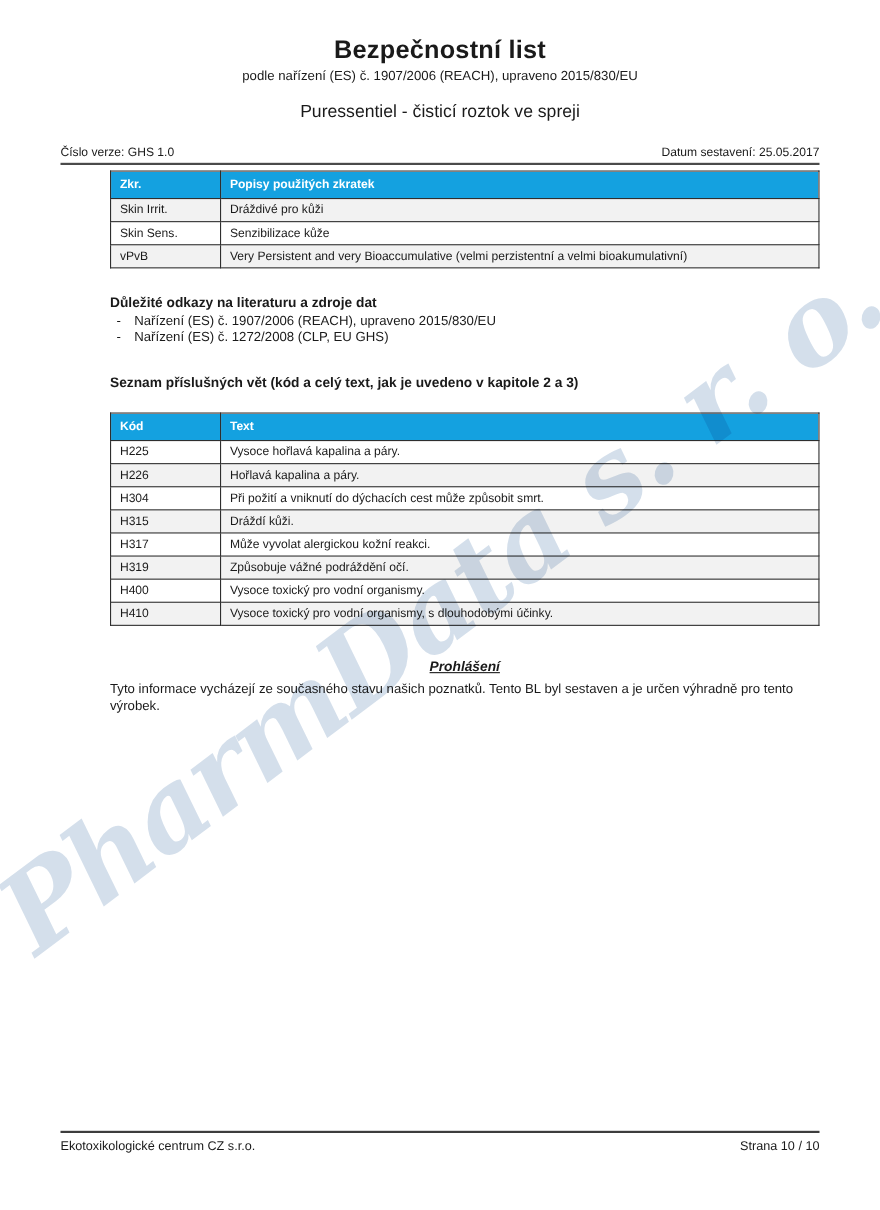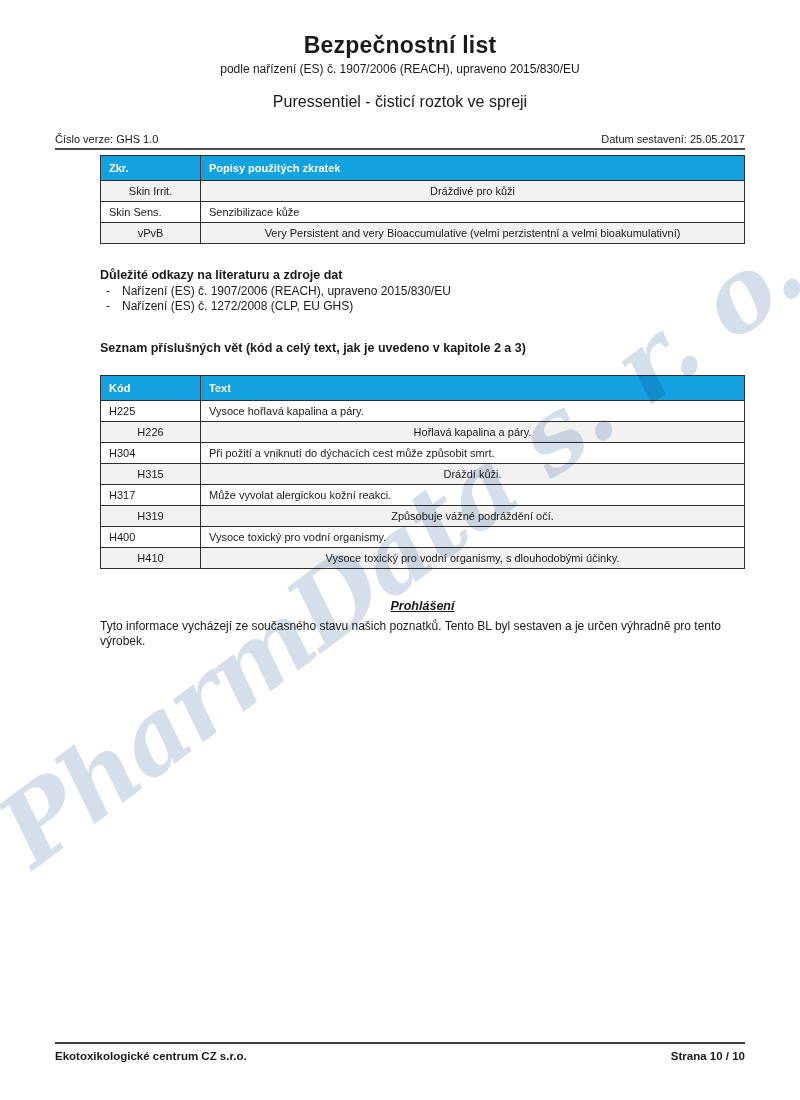--- a/index.html
+++ b/index.html
@@ -35,37 +35,37 @@
 
   table.data-table { width:100%; border-collapse:collapse; table-layout:fixed; }
   table.data-table th, table.data-table td {
     border:1px solid #2e2e2e; font-size:11px; text-align:left;
     padding:4px 8px; vertical-align:middle; overflow:hidden; white-space:nowrap;
   }
   table.data-table th {
     background:#14A1E0; color:#ffffff; font-weight:bold; padding:6px 8px;
   }
   table.data-table .col1 { width:100px; }
-  table.data-table tr.alt td { background:#f2f2f2;text-align:center; }
+  table.data-table tr.alt td { background:#f2f2f2; }
   .tbl-abbrev { margin-top:5px;border-radius:20px; }
 
   .section-heading { font-size:12.5px; font-weight:bold; }
   .heading-refs { margin-top:24px; }
   .ref-list { list-style:none; margin-top:2px; }
   .ref-list li { font-size:12px; line-height:15px; display:flex; }
   .ref-list .dash { width:22px; padding-left:6px; }
   .heading-phrases { margin-top:27px; }
   .tbl-phrases { margin-top:20px; }
 
   .declaration { margin-top:30px; }
   .decl-heading { font-size:12.5px; font-weight:bold; text-align:center; text-decoration:underline;font-style:italic; }
   .decl-text { font-size:12px; line-height:15px; margin-top:6px; }
 
   
-  .doc-footer { position:absolute; left:55px; right:55px; bottom:38px;font-weight:bold; }
+  .doc-footer { position:absolute; left:55px; right:55px; bottom:52px; }
   .doc-footer .rule { border-top:2px solid #3d3d3d; }
   .footer-row { display:flex; justify-content:space-between; font-size:11.5px; margin-top:6px; }
 </style>
 </head>
 <body>
 
 <div class="page">
 
   <div class="watermark">PharmData s. r. o.</div>
 

